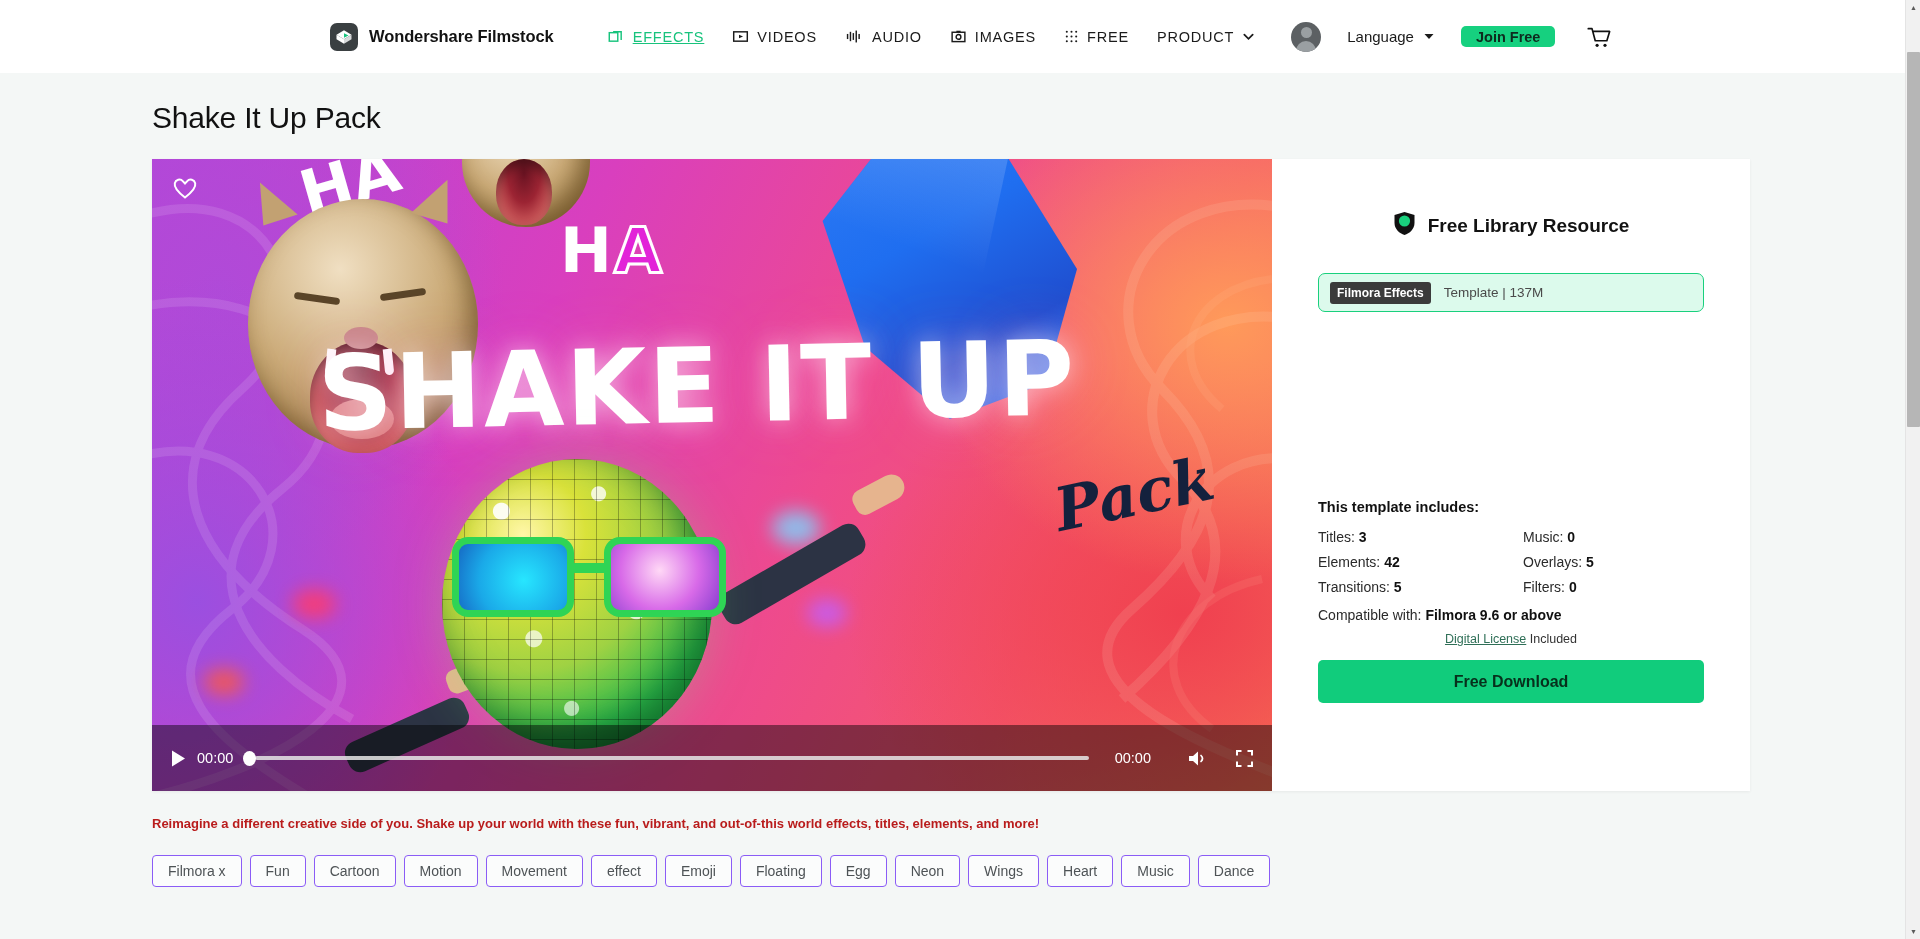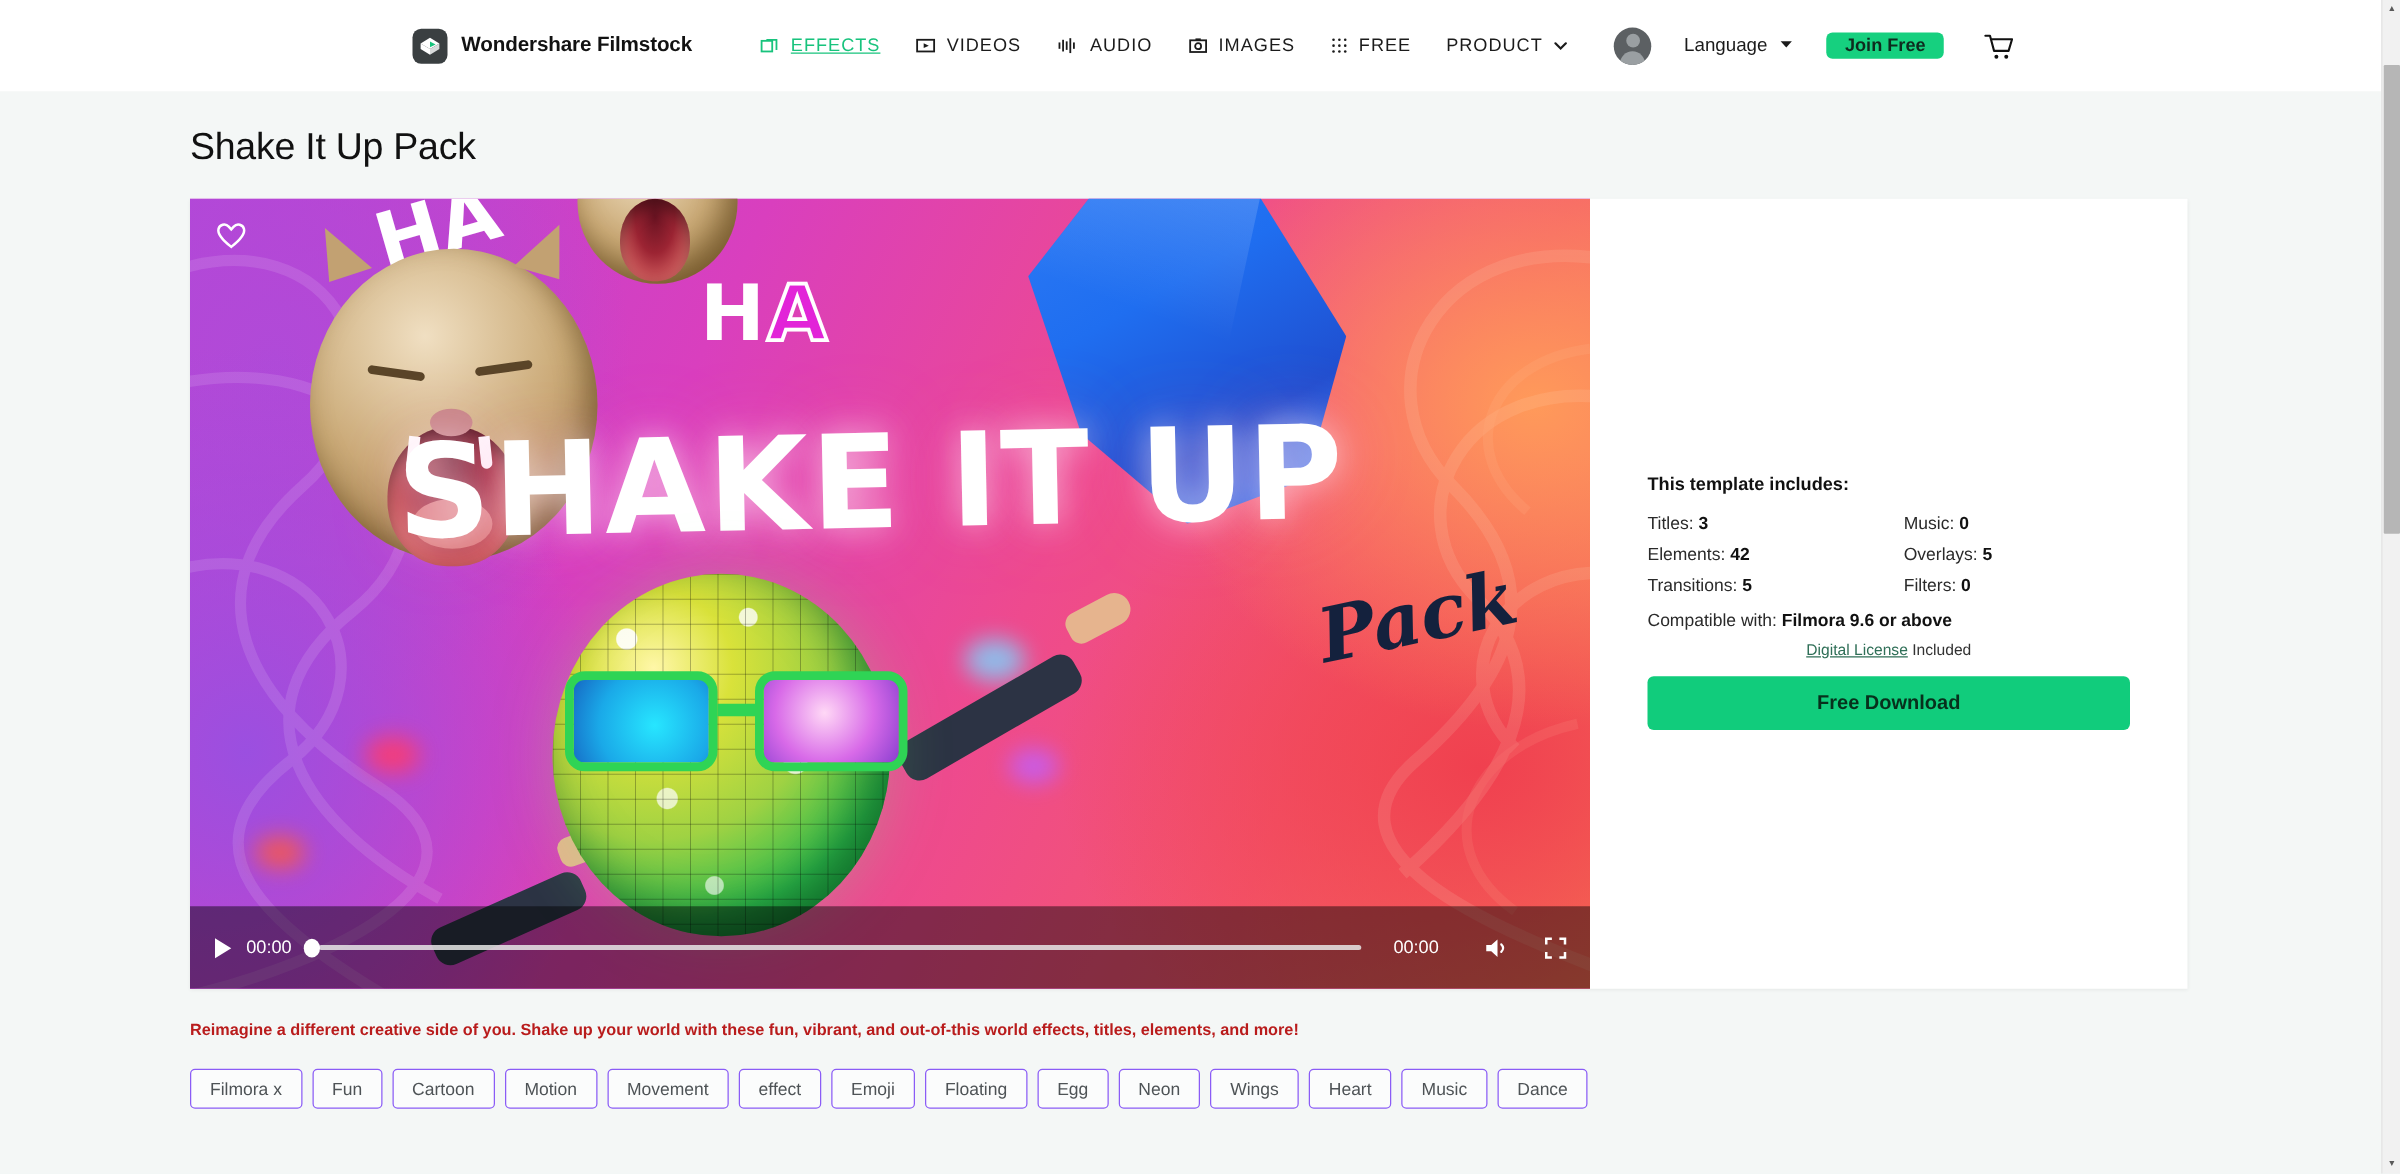--- a/index.html
+++ b/index.html
@@ -468,21 +468,34 @@
                 <path d="M17,12.5 V17 H12.5"></path>
                   <path d="M6.5,17 H2 V12.5"></path>
               </g>
             </svg>
           </span>
         </span>
       </div>
     </div>
 
     <div class="info">
-
+      <div class="free-lib">
+        <span>
+          <svg width="23" height="25" viewBox="0 0 23 25">
+            <path d="M11.5 1 L21.5 4 V12 C21.5 18, 16.5 22.5, 11.5 24 C 6.5 22.5, 1.5 18, 1.5 12 V4 Z" fill="#111"></path>
+            <circle cx="11.5" cy="10" r="5.6" fill="#19d07d"></circle>
+          </svg>
+        </span>
+        <span class="free-lib-text">Free Library Resource</span>
+      </div>
+
+      <div class="type-box">
+        <span class="type-tag">Filmora Effects</span>
+        <span class="type-meta">Template | 137M</span>
+      </div>
 
       <div class="includes-title">This template includes:</div>
 
       <div class="incl-grid">
         <div><span>Titles:</span> <b>3</b></div>
         <div><span>Music:</span> <b>0</b></div>
         <div><span>Elements:</span> <b>42</b></div>
         <div><span>Overlays:</span> <b>5</b></div>
         <div><span>Transitions:</span> <b>5</b></div>
         <div><span>Filters:</span> <b>0</b></div>

